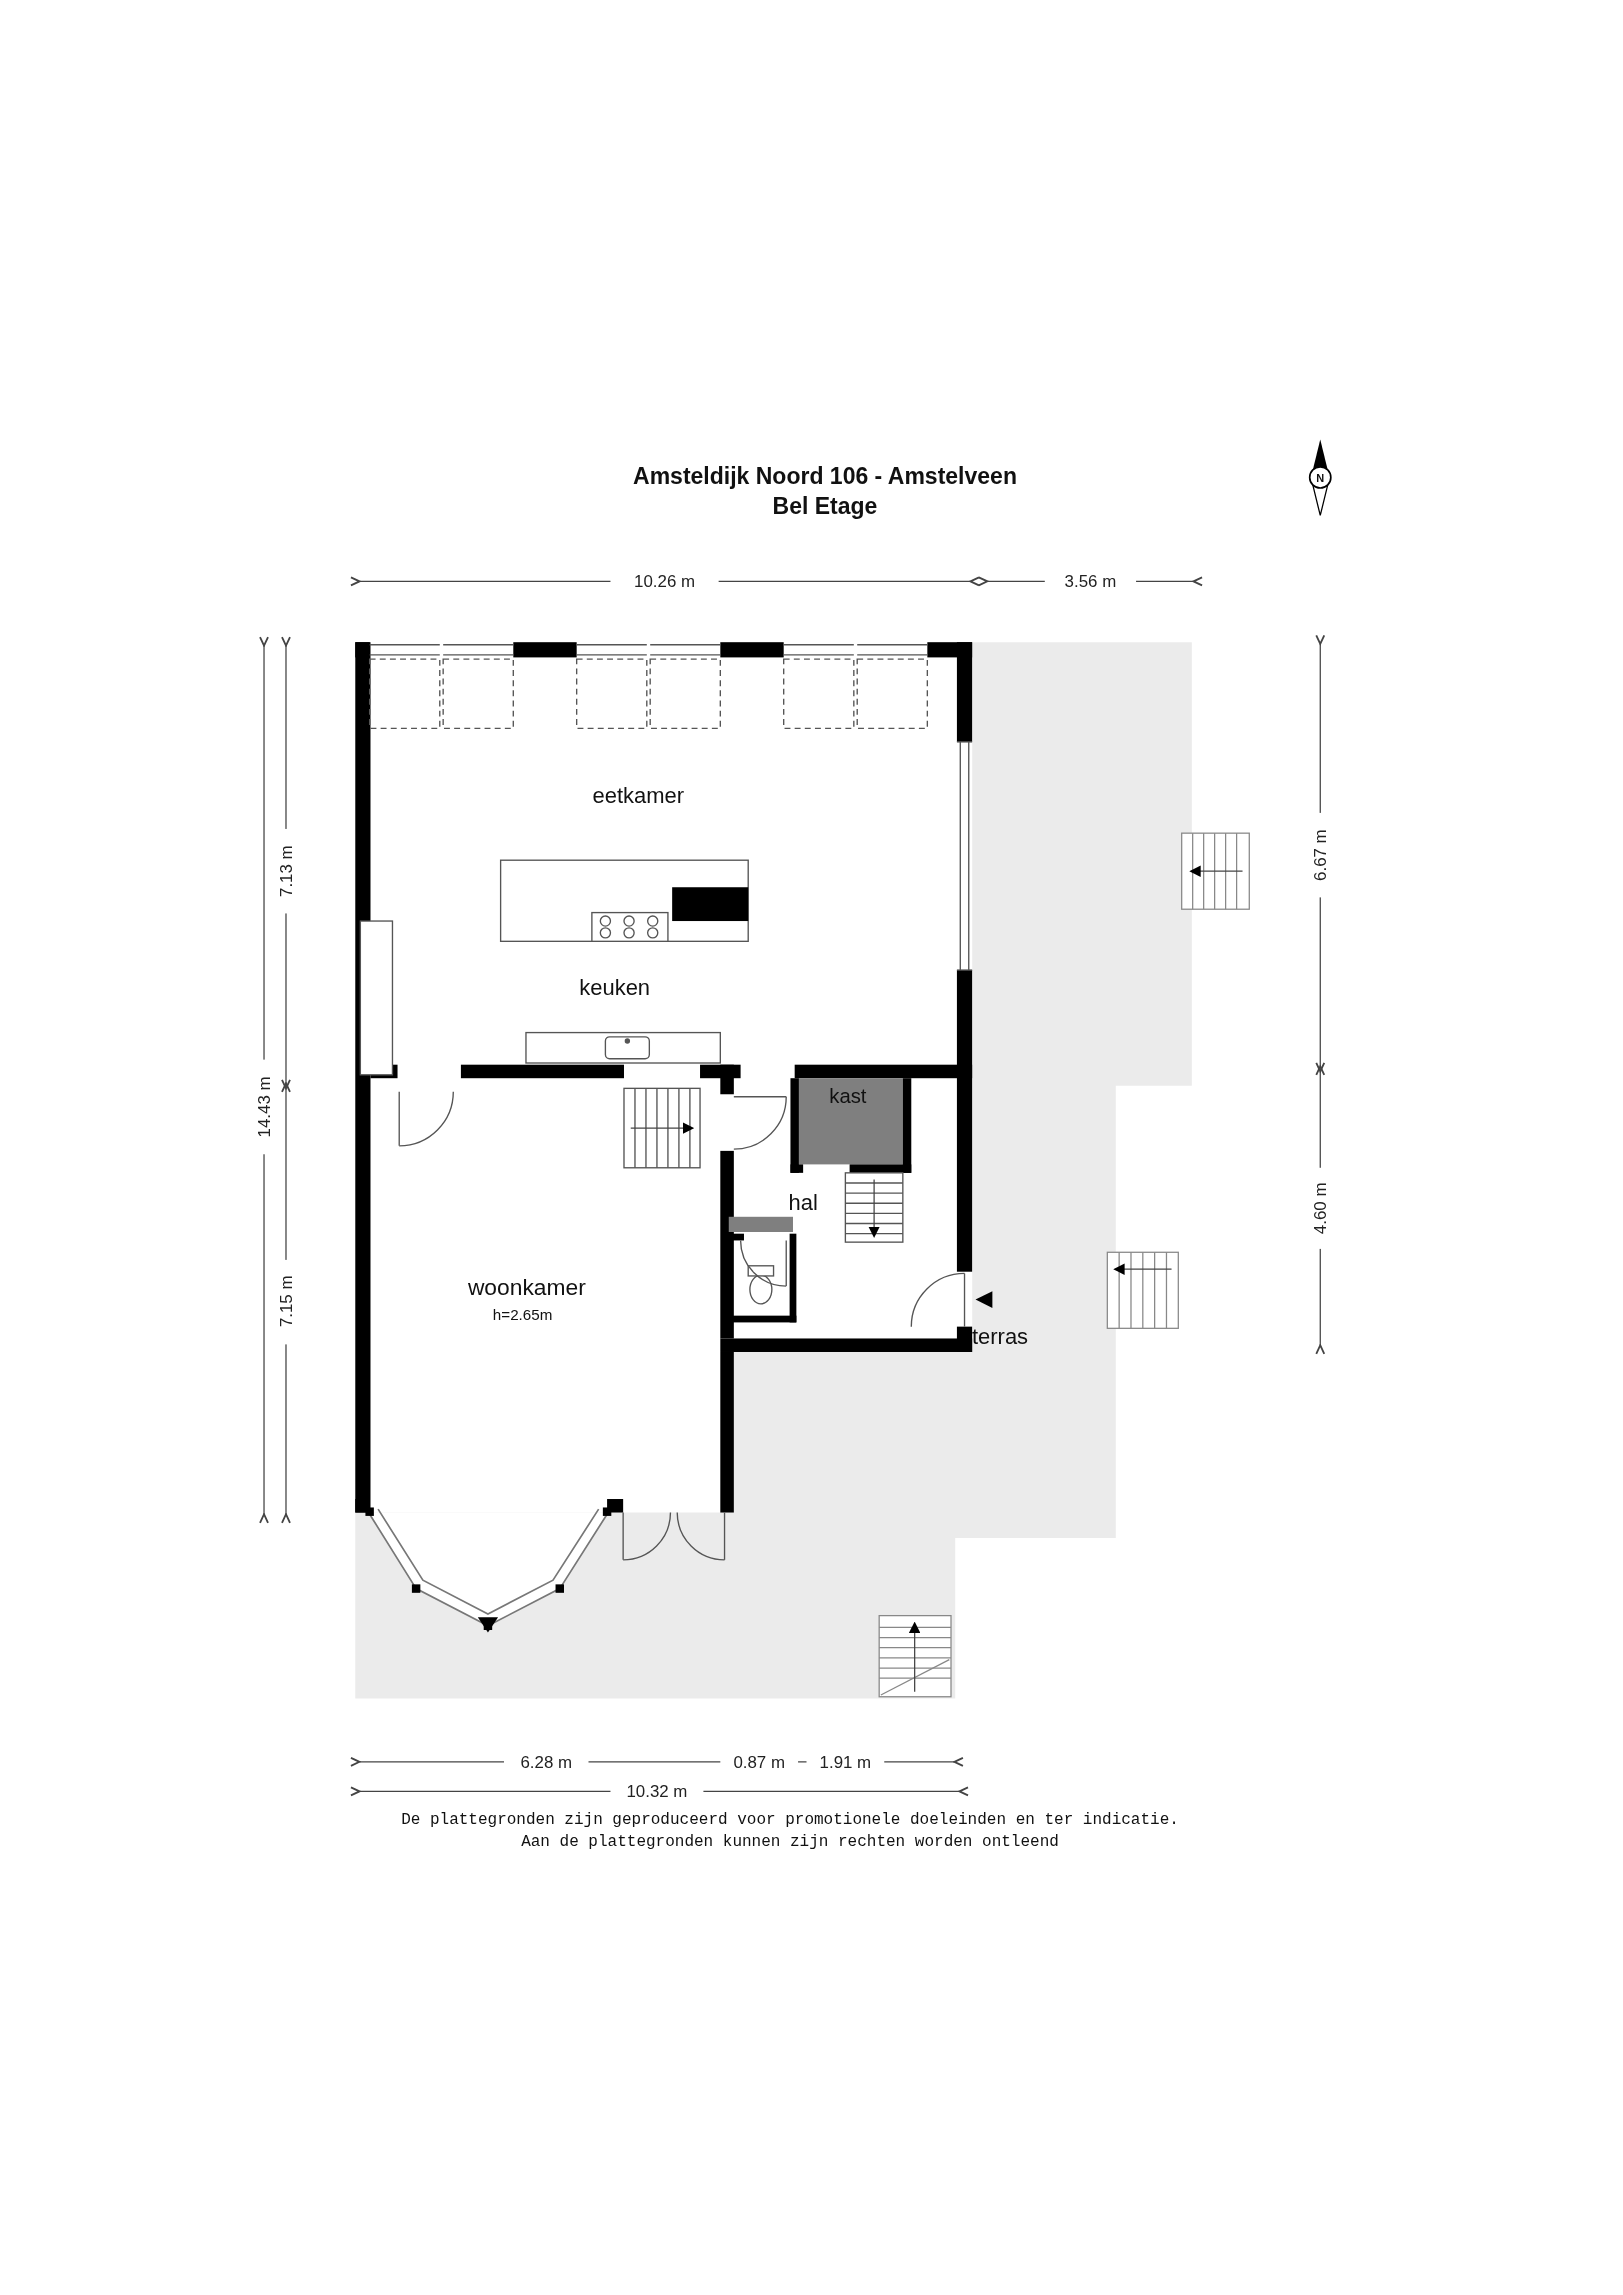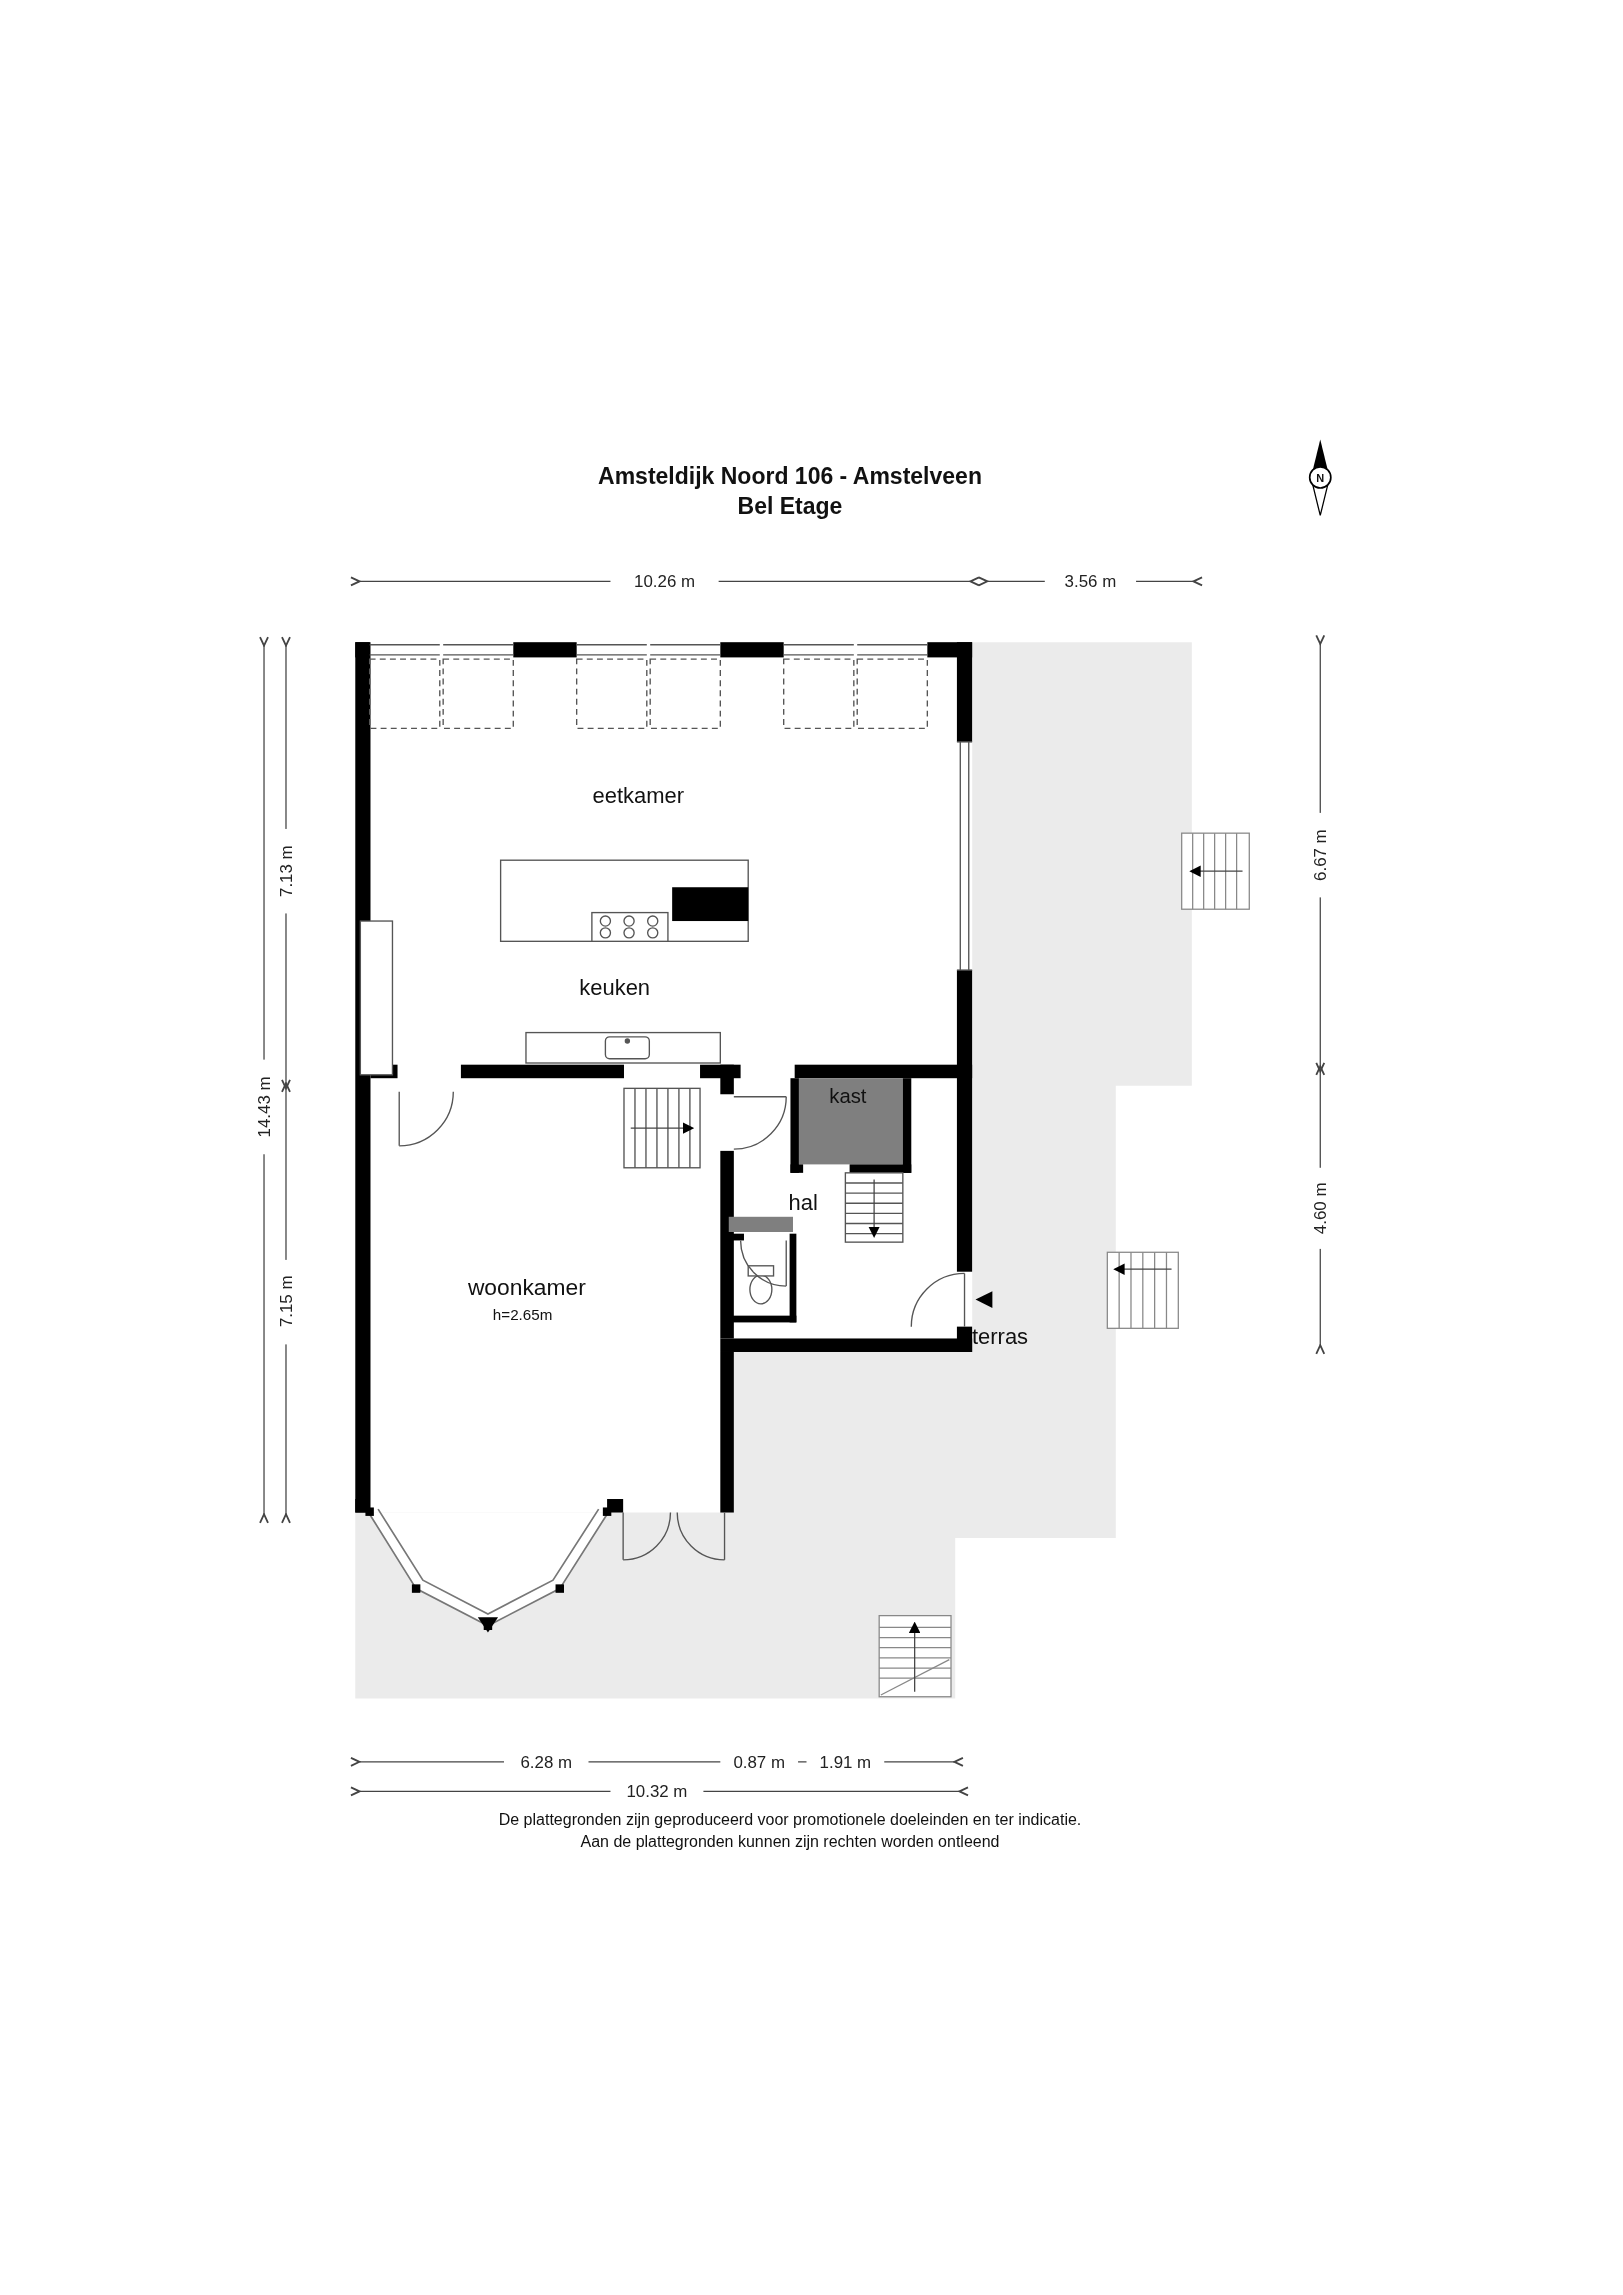--- a/index.html
+++ b/index.html
@@ -1,21 +1,21 @@
 <!DOCTYPE html>
 <html style="font-size:13.5px"><head>
 <meta charset="utf-8">
 <style>
   html,body{margin:0;padding:0;background:#fff;}
   .page{position:relative;width:1624px;height:2295px;background:#fff;overflow:hidden;
         font-family:"Liberation Sans",sans-serif;color:#111;}
   .title-block{position:absolute;top:461px;left:0;width:1580px;text-align:center;
-               font-weight:bold;font-size:23px;line-height:30px;}
+               font-weight:bold;font-size:23px;line-height:30px;padding-left:35px;}
   .footer-block{position:absolute;top:1809px;left:0;width:1580px;text-align:center;
-                font-size:16px;line-height:22px;}
+                font-size:16px;line-height:22px;font-family:Liberation Mono, monospace;}
   svg.plan{position:absolute;left:0;top:0;width:1624px;height:2295px;}
   .wall{fill:#000;}
   .thin{stroke:#555;stroke-width:1.6;fill:none;}
   .thinw{stroke:#555;stroke-width:1.6;fill:#fff;}
   .thin2{stroke:#777;stroke-width:2;fill:none;}
   .gray15{stroke:#888;stroke-width:1.5;fill:none;}
   .grayw{stroke:#888;stroke-width:1.5;fill:#fff;}
   .dash{stroke:#555;stroke-width:1.6;fill:none;stroke-dasharray:7 5;}
   .dim{stroke:#444;stroke-width:1.5;fill:none;}
   .lblrect{fill:#fff;}

